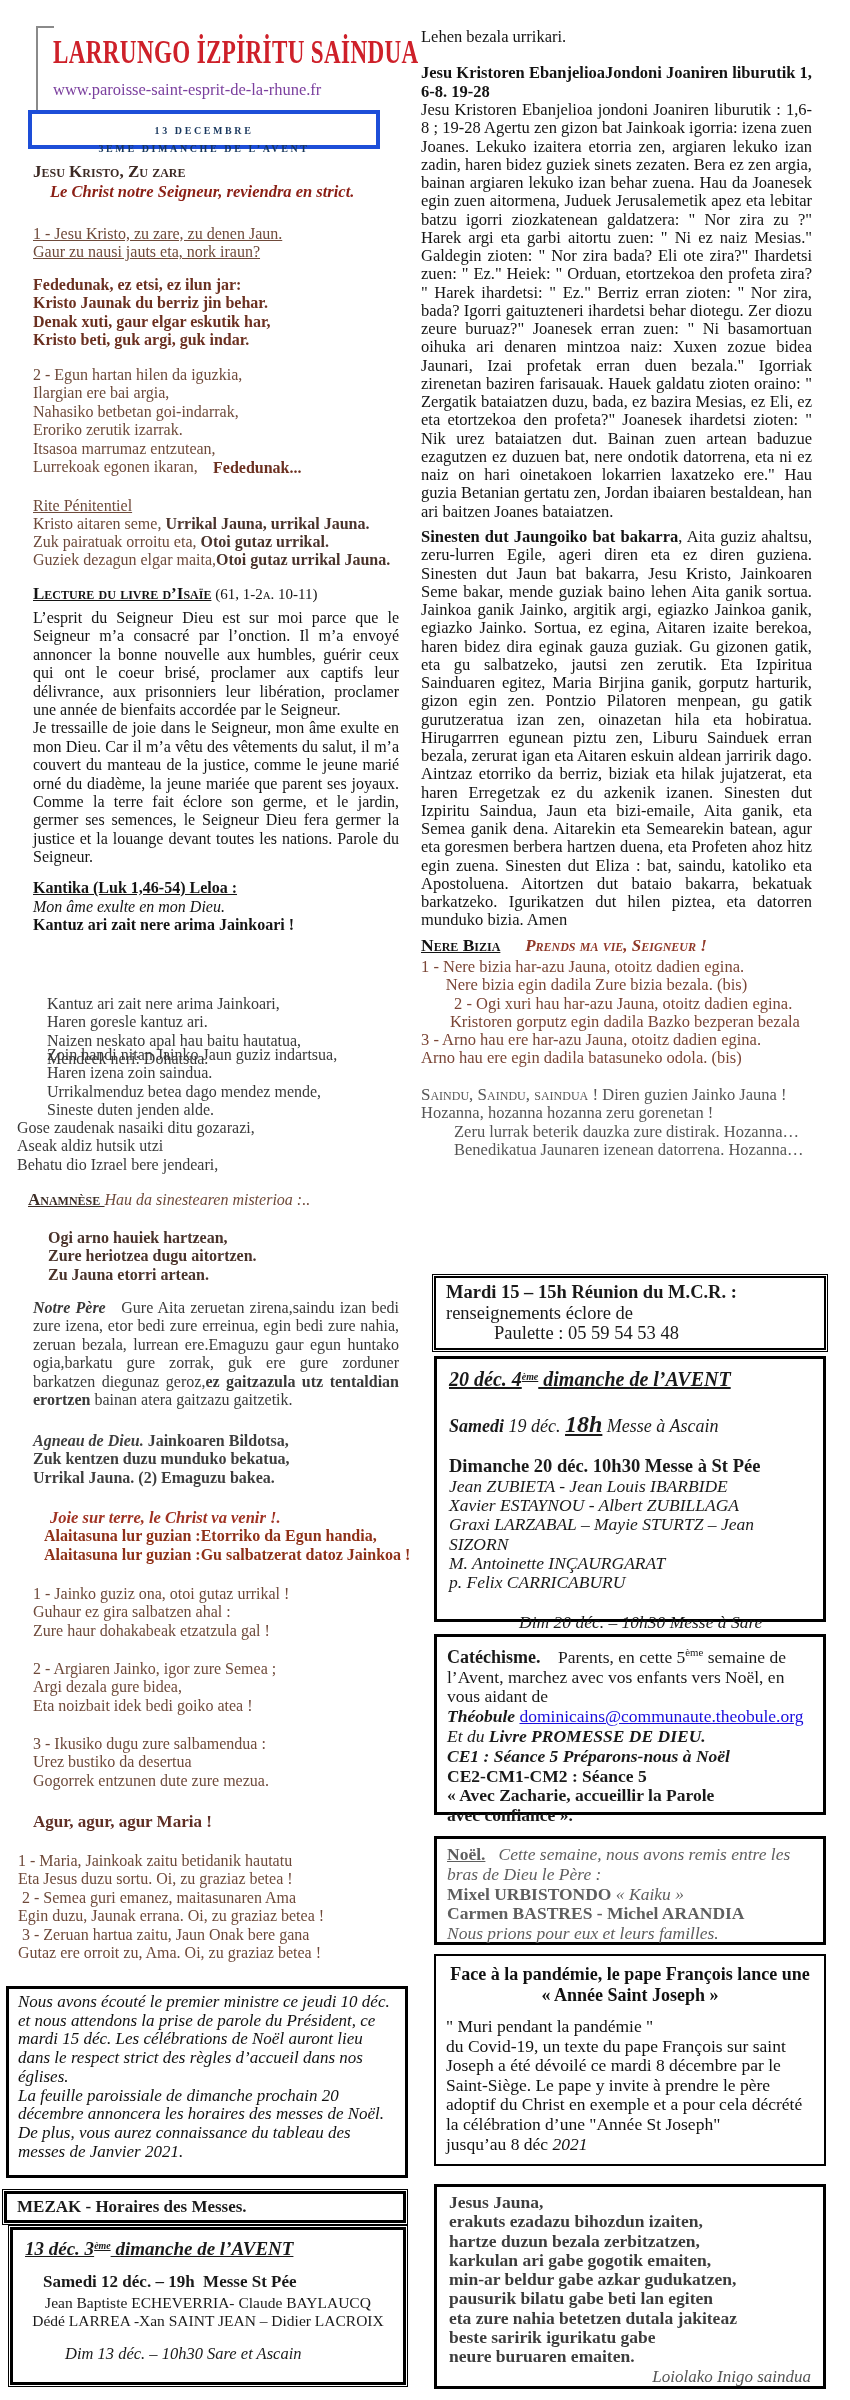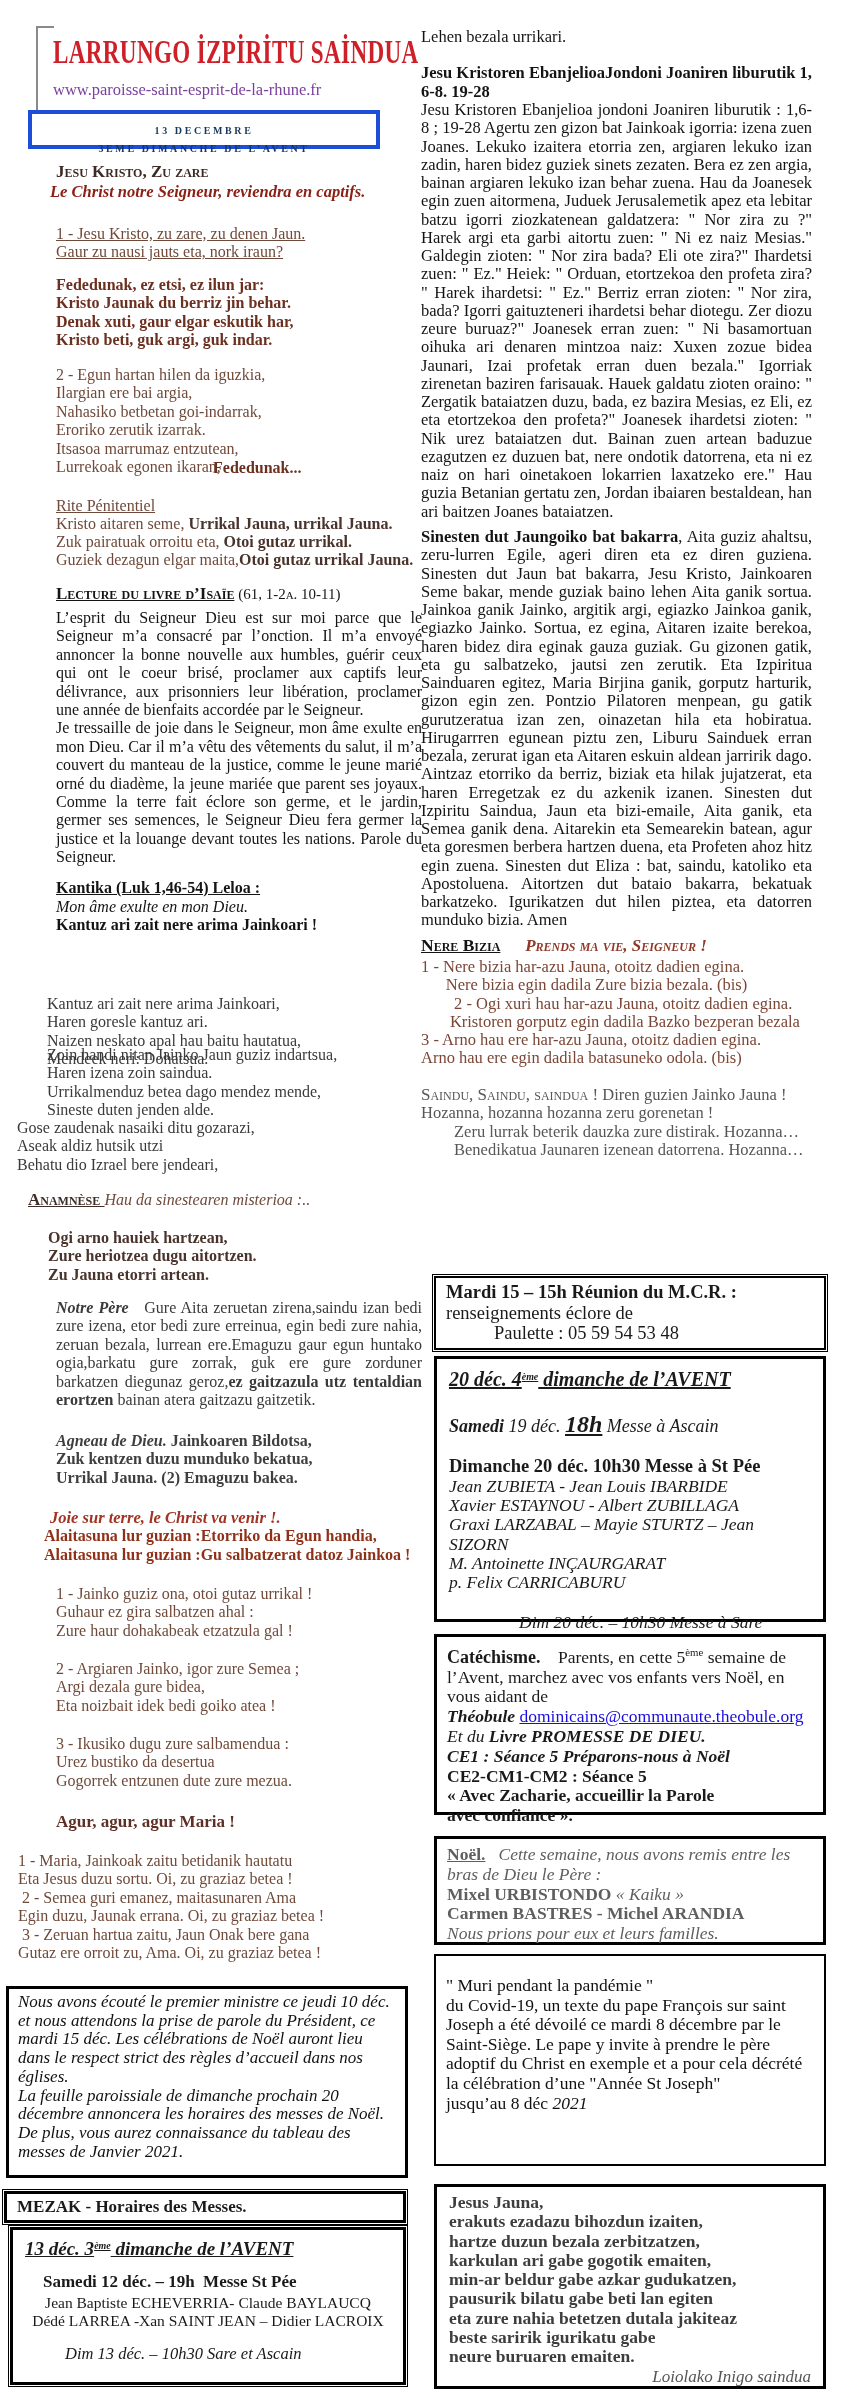--- a/index.html
+++ b/index.html
@@ -17,21 +17,21 @@
   .brown{color:#6f4a3a;}
   .dbrown{color:#6b3020;}
   .dkbrown{color:#4a332b;}
   .red1{color:#8b2016;}
   .red2{color:#a03323;}
   .red3{color:#8f3118;}
   .gray1{color:#3a3a3a;}
   .blk{color:#141414;}
   .navy{color:#17365d;}
   
-  .lcol{left:56px;width:366px;font-size:16px;line-height:18.4px;}
+  .lcol{left:33px;width:366px;font-size:16px;line-height:18.4px;}
   .rcol{left:421px;width:391px;font-size:16.5px;line-height:18.25px;}
   .box{border:3px solid #000;background:#fff;box-sizing:border-box;}
   .logo-title{font-size:33px;font-weight:bold;letter-spacing:.5px;transform:scaleX(.70);transform-origin:left top;white-space:nowrap;}
   .site{font-size:16.5px;}
   .datebox{border:4px solid #1d4ed8;text-align:center;font-weight:bold;letter-spacing:2.6px;font-size:10px;line-height:18px;padding-top:8px;box-sizing:border-box;}
   .bracket{border-left:2px solid #8a8a8a;border-top:2px solid #8a8a8a;border-bottom:2px solid #8a8a8a;}
   a.maillink, .maillink{color:#1a0dde;text-decoration:underline;cursor:pointer;}
   sup{font-size:.62em;}
   .rbox{left:434px;width:392px;box-sizing:border-box;background:#fff;}
 </style>
@@ -42,21 +42,21 @@
 
   <div class="abs bracket" style="left:36px;top:26px;width:16px;height:84px;"></div>
   <div class="abs logo-title" style="left:53px;top:34px;color:#ce2029;">LARRUNGO İZPİRİTU SAİNDUA</div>
   <div class="abs site" style="left:53px;top:80px;"><span class="maillink" style="color:#7b3f9e;text-decoration:none;">www.paroisse-saint-esprit-de-la-rhune.fr</span></div>
   <div class="abs datebox navy" style="left:28px;top:110px;width:352px;height:39px;">
     <div>13 DECEMBRE</div>
     <div>3EME DIMANCHE DE L’AVENT</div>
   </div>
 
   <div class="abs lcol sc b" style="top:163px;color:#3d2a24;font-size:17px;">Jesu Kristo, Zu zare</div>
-  <div class="abs lcol b i red1" style="top:183px;left:50px;font-size:16.5px;">Le Christ notre Seigneur, reviendra en captifs.</div>
+  <div class="abs lcol b i red1" style="top:183px;left:50px;font-size:16.5px;">Le Christ notre Seigneur, reviendra en strict.</div>
 
   <div class="abs lcol pl brown" style="top:225px;text-decoration:underline;">1 - Jesu Kristo, zu zare, zu denen Jaun.
 Gaur zu nausi jauts eta, nork iraun?</div>
   <div class="abs lcol pl b dbrown" style="top:276px;">Fededunak, ez etsi, ez ilun jar:
 Kristo Jaunak du berriz jin behar.
 Denak xuti, gaur elgar eskutik har,
 Kristo beti, guk argi, guk indar.</div>
   <div class="abs lcol pl brown" style="top:366px;">2 - Egun hartan hilen da iguzkia,
 Ilargian ere bai argia,
 Nahasiko betbetan goi-indarrak,
@@ -194,20 +194,22 @@
   </div>
 
   <div class="abs rbox box" style="top:1836px;height:109px;padding:6px 10px;font-size:17.5px;line-height:19.8px;color:#5f5f5f;">
     <span class="b u">Noël.</span><span class="i pw">   Cette semaine, nous avons remis entre les bras de Dieu le Père :</span><br>
     <span class="b">Mixel URBISTONDO </span><span class="i"> « Kaiku »</span><br>
     <span class="b">Carmen BASTRES - Michel ARANDIA</span><br>
     <span class="i">Nous prions pour eux et leurs familles.</span>
   </div>
 
   <div class="abs rbox" style="top:1954px;height:212px;border:2px solid #000;box-sizing:border-box;padding:8px 10px;font-size:17.5px;line-height:19.6px;color:#111;">
+    <div class="b pl" style="text-align:center;font-size:18px;line-height:20.5px;">Face à la pandémie, le pape François lance une
+« Année Saint Joseph »</div>
     <div style="margin-top:12px;"><span class="pl">" Muri pendant la pandémie "
 du Covid-19, un texte du pape François sur saint Joseph a été dévoilé ce mardi 8  décembre par le Saint-Siège. Le pape y invite à prendre le père adoptif du Christ en exemple et a pour cela décrété la célébration d’une "Année St Joseph"
 jusqu’au 8 déc </span><span class="i">2021</span></div>
   </div>
 
   <div class="abs rbox box" style="top:2184px;height:205px;padding:6px 12px;">
     <div class="b pl" style="color:#3d3d3d;font-size:17.5px;line-height:19.3px;">Jesus Jauna,
 erakuts ezadazu bihozdun izaiten,
 hartze duzun bezala zerbitzatzen,
 karkulan ari gabe gogotik emaiten,

